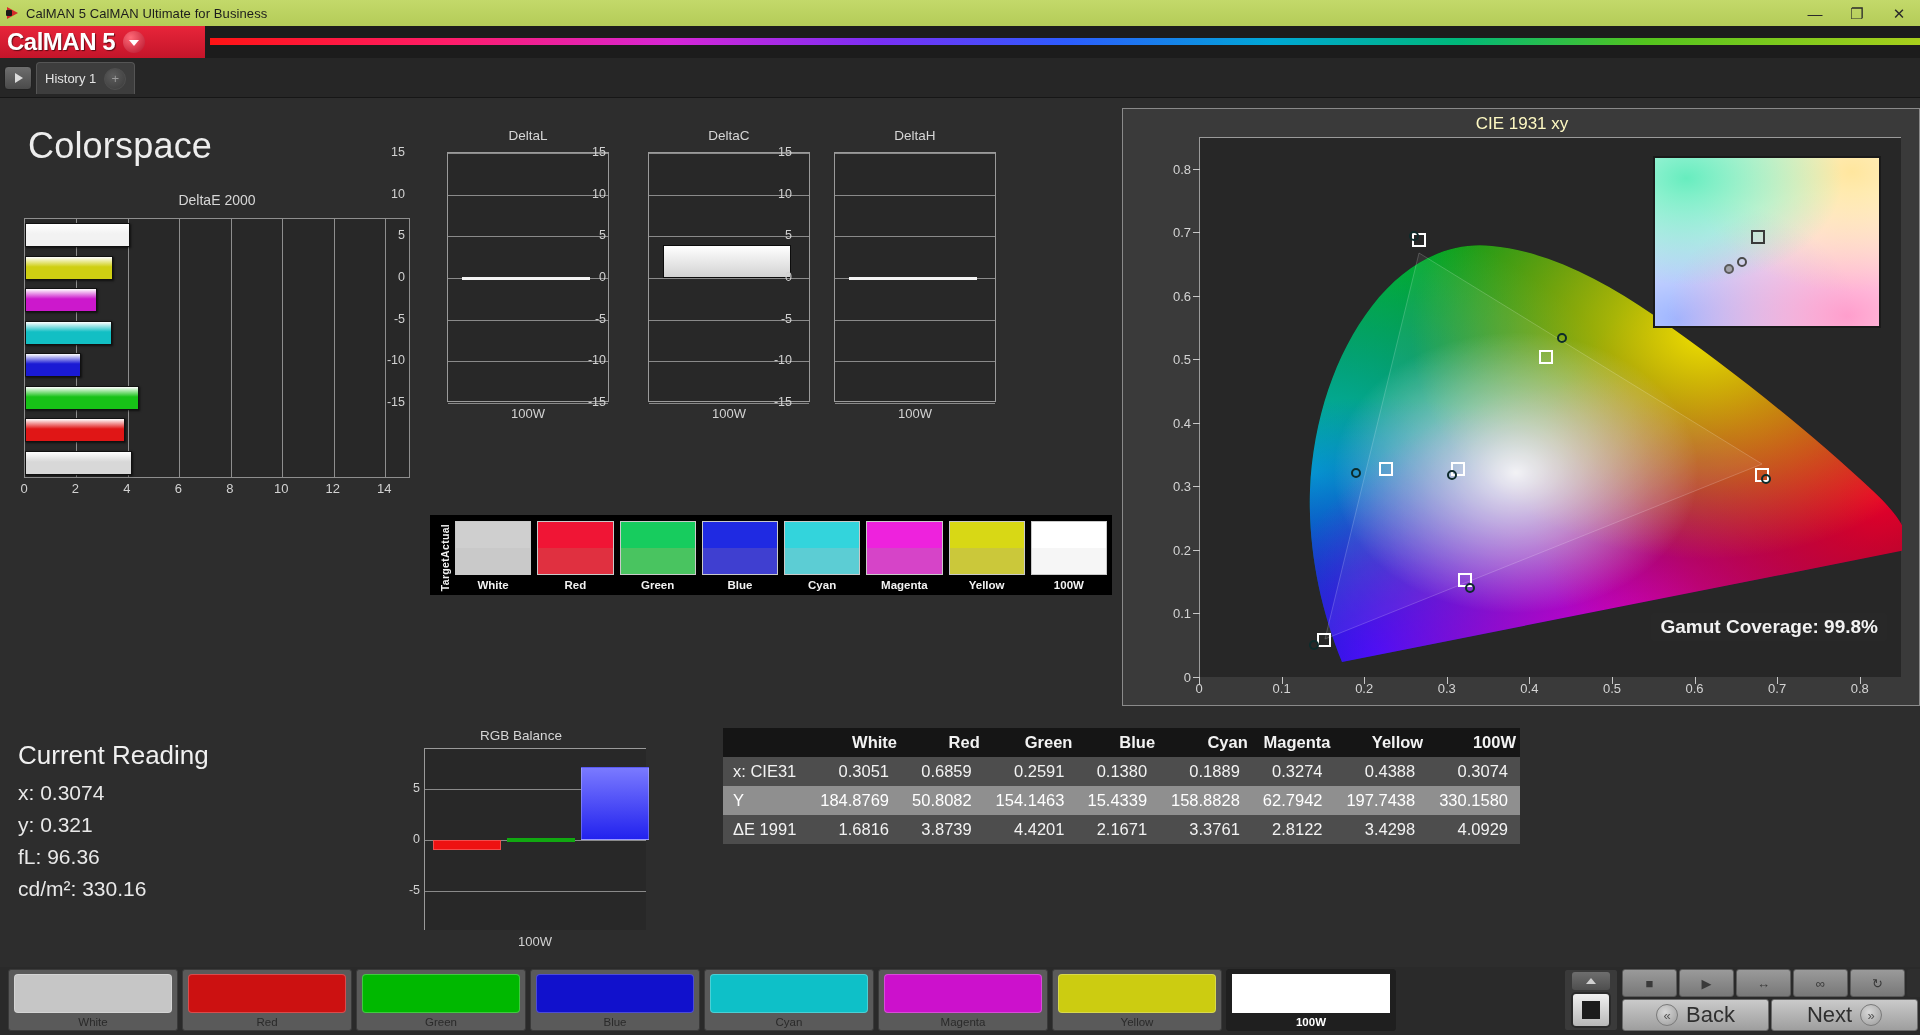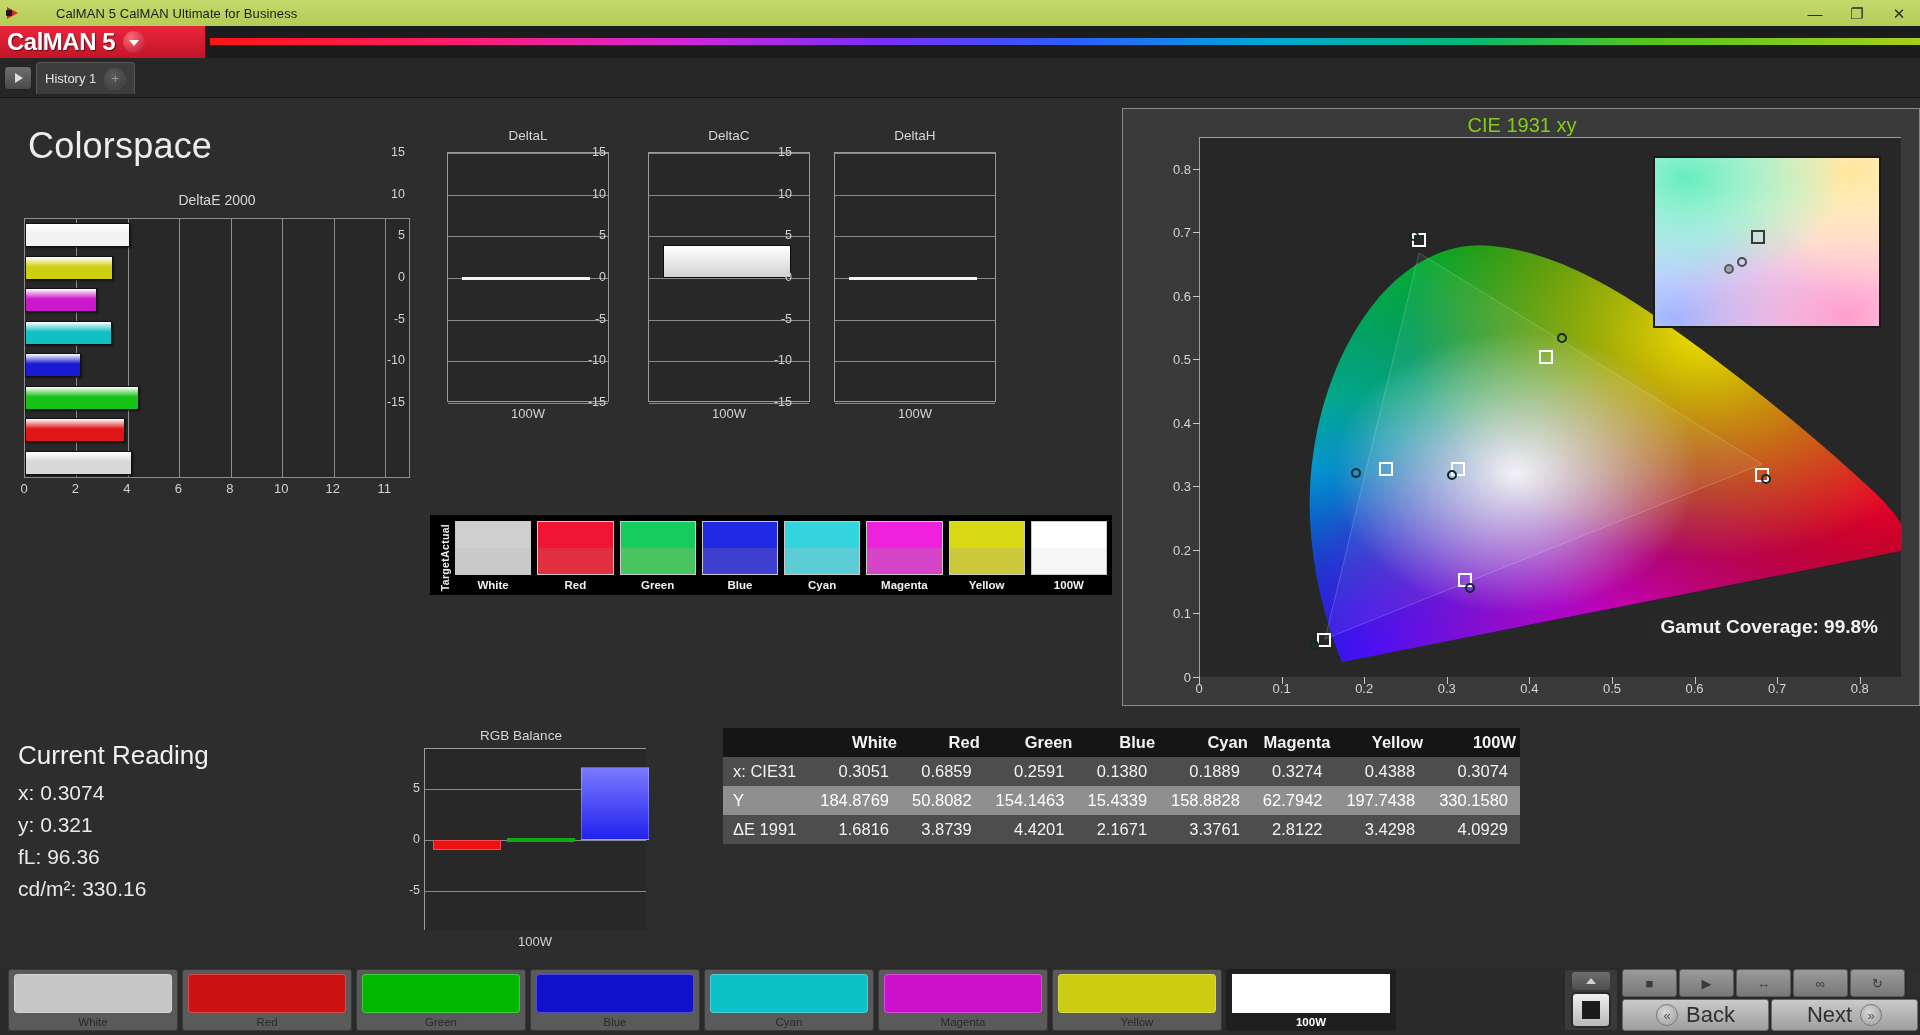--- a/index.html
+++ b/index.html
@@ -20,21 +20,21 @@
   .tb-icon { width:14px;height:14px;margin-right:6px;position:relative; }
   .tb-icon::before{
     content:""; position:absolute; left:1px; top:1px; width:0;height:0;
     border-left:11px solid #d42a2a; border-top:6px solid transparent;
     border-bottom:6px solid transparent;
   }
   .tb-icon::after{
     content:""; position:absolute; left:0px; top:4px; width:6px;height:6px;
     background:#1a1a1a; border-radius:1px;
   }
-  .tb-title { font-size:13px; color:#1c1c1c; letter-spacing:.1px;margin-left:30px; }
+  .tb-title { font-size:13px; color:#1c1c1c; letter-spacing:.1px; }
   .tb-btns { margin-left:auto; display:flex; height:26px; }
   .tb-btn {
     width:42px;height:26px;display:flex;align-items:center;justify-content:center;
     color:#2a2a2a; font-size:15px; line-height:1;
   }
 
   
   .brandbar {
     position:absolute; left:0; top:26px; width:1920px; height:32px;
     background:#1c1c1c;
@@ -184,21 +184,21 @@
   .at-sw .h{flex:1;}
   .at-name{height:20px;display:flex;align-items:center;justify-content:center;
     font-size:11.5px;color:#f2f2f2;font-weight:bold;}
 
   
   .cie{
     position:absolute;left:1122px;top:108px;width:798px;height:598px;
     background:#3a3a3a;border:1px solid #8a8a8a;
   }
   .cie-title{position:absolute;left:0;top:5px;width:798px;text-align:center;
-    font-size:20px;color:#84cc16;}
+    font-size:17px;color:#fef9c3;}
   .cie-plot{position:absolute;left:76px;top:28px;width:702px;height:540px;
     background:#272727;border-left:1px solid #9a9a9a;border-top:1px solid #9a9a9a;}
   .cie-yt{position:absolute;right:728px;font-size:13px;color:#d4d4d4;
     transform:translateY(-50%);}
   .cie-xt{position:absolute;top:572px;font-size:13px;color:#d4d4d4;
     transform:translateX(-50%);}
   .cie-tick-y{position:absolute;left:70px;width:7px;height:1px;background:#c8c8c8;}
   .cie-tick-x{position:absolute;top:568px;width:1px;height:7px;background:#c8c8c8;}
   .gamut-cov{
     position:absolute;right:14px;bottom:36px;font-size:19px;color:#f2f2f2;
@@ -406,21 +406,21 @@
         </div>
     </div>
     <div class="de-xaxis" id="de-xaxis">
         <div class="de-xt" style="left: 0px;">0</div>
         <div class="de-xt" style="left: 51.4667px;">2</div>
         <div class="de-xt" style="left: 102.933px;">4</div>
         <div class="de-xt" style="left: 154.4px;">6</div>
         <div class="de-xt" style="left: 205.867px;">8</div>
         <div class="de-xt" style="left: 257.333px;">10</div>
         <div class="de-xt" style="left: 308.8px;">12</div>
-        <div class="de-xt" style="left: 360.267px;">11</div>
+        <div class="de-xt" style="left: 360.267px;">14</div>
       </div>
   </div>
 
   <div class="dsm" style="left:409px;">
     <div class="dsm-t">DeltaL</div>
     <div class="dsm-plot">
       <div class="dsm-grid-host" id="dl-grid">
           <div class="dsm-gl" style="top: 0px;"></div>
           <div class="dsm-gl" style="top: 41.6667px;"></div>
           <div class="dsm-gl" style="top: 83.3333px;"></div>

